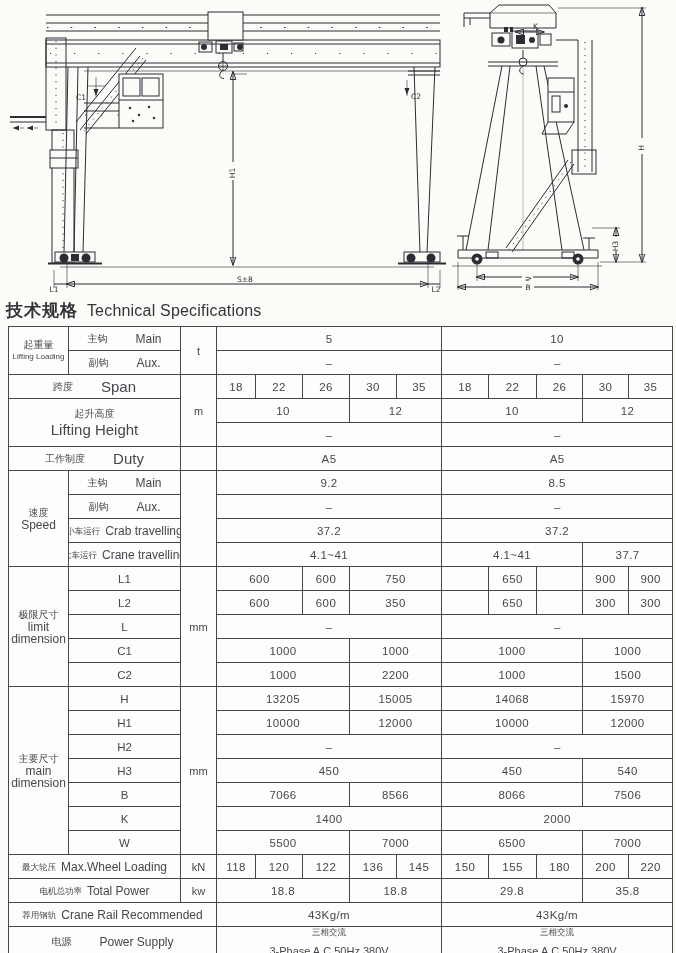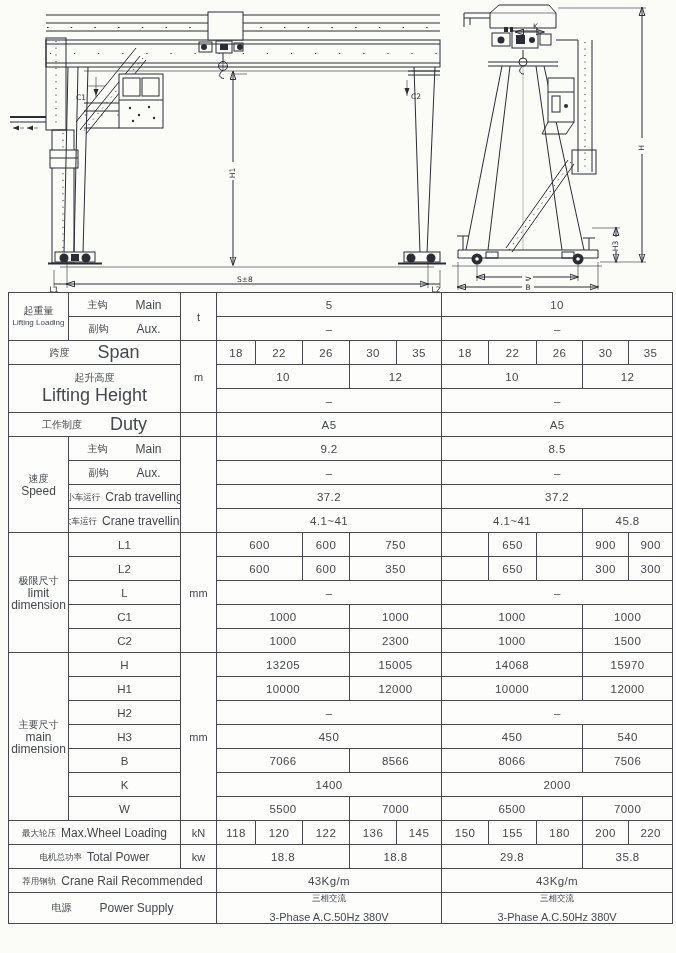--- a/index.html
+++ b/index.html
@@ -29,21 +29,21 @@
   
   table.spec { border-collapse:collapse; table-layout:fixed; width:664px; margin-left:8px; background:#fdfdfb; }
   .spec td { border:1px solid #47484f; height:23px; padding:0; text-align:center; vertical-align:middle;
              font-size:11.5px; color:#45474e; overflow:hidden; white-space:nowrap; }
   .spec .v { letter-spacing:0.4px; }
   .spec .u { font-size:11px; }
   .spec .u-sm { font-size:9.5px;padding-left:44px; }
   .zh   { font-size:10px; }
   .zh-xs{ font-size:8.5px; }
   .en   { font-size:12px; }
-  .en-lg{ font-size:18px; }
+  .en-lg{ font-size:15px; }
   .en-xs{ font-size:8px; }
   .sec div { line-height:12px; }
   .sub { display:flex; justify-content:center; align-items:center; gap:28px; }
   .sub-tight { display:flex; justify-content:center; align-items:flex-end; gap:5px; }
   .dimlbl { text-align:left; padding-left:22px; font-size:12px; }
   .dash { color:#55575e; }
   .supply { display:flex; justify-content:center; align-items:center; gap:6px; font-size:11px;flex-direction:column; }
   .supply .zh-xs { font-size:8.5px; }
 </style>
 </head>
@@ -251,20 +251,21 @@
       <text x="524" y="281" font-size="7" transform="rotate(-90 527 277)" text-anchor="middle">W</text>
 
       <line x1="458" y1="262" x2="458" y2="290" class="thin"></line>
       <line x1="598" y1="262" x2="598" y2="290" class="thin"></line>
       <line x1="458" y1="287" x2="598" y2="287" marker-start="url(#as)" marker-end="url(#ae)"></line>
       <rect x="522" y="281" width="12" height="10" style="fill:#fbfbf8;stroke:none"></rect>
       <text x="528" y="290" font-size="7.5" text-anchor="middle">B</text>
     </g>
   </svg>
 
+  <h1 class="title"><span class="zh">技术规格</span> <span class="en">Technical Specifications</span></h1>
 
   <table class="spec">
     <colgroup>
       <col style="width:60px">
         <col style="width:112px">
         <col style="width:36px">
       <col style="width:39px">
         <col style="width:47px">
         <col style="width:47px">
         <col style="width:47px">
@@ -388,21 +389,21 @@
     </tr>
     <tr>
       <td>
             <span class="sub-tight">
               <span class="zh-xs">大车运行</span>
               <span class="en">Crane travelling</span>
             </span>
           </td>
       <td colspan="5" class="v">4.1~41</td>
       <td colspan="3" class="v">4.1~41</td>
-      <td colspan="2" class="v">45.8</td>
+      <td colspan="2" class="v">37.7</td>
     </tr>
 
     <tr>
       <td rowspan="5" class="sec">
         <div class="zh">极限尺寸</div>
         <div class="en">limit</div>
         <div class="en">dimension</div>
       </td>
       <td class="dimlbl">L1</td>
       <td rowspan="5" class="u">mm</td>
@@ -438,21 +439,21 @@
       <td class="dimlbl">C1</td>
       <td colspan="3" class="v">1000</td>
       <td colspan="2" class="v">1000</td>
       <td colspan="3" class="v">1000</td>
       <td colspan="2" class="v">1000</td>
     </tr>
 
     <tr>
       <td class="dimlbl">C2</td>
       <td colspan="3" class="v">1000</td>
-      <td colspan="2" class="v">2300</td>
+      <td colspan="2" class="v">2200</td>
       <td colspan="3" class="v">1000</td>
       <td colspan="2" class="v">1500</td>
     </tr>
 
     <tr>
       <td rowspan="7" class="sec">
         <div class="zh">主要尺寸</div>
         <div class="en">main</div>
         <div class="en">dimension</div>
       </td>

